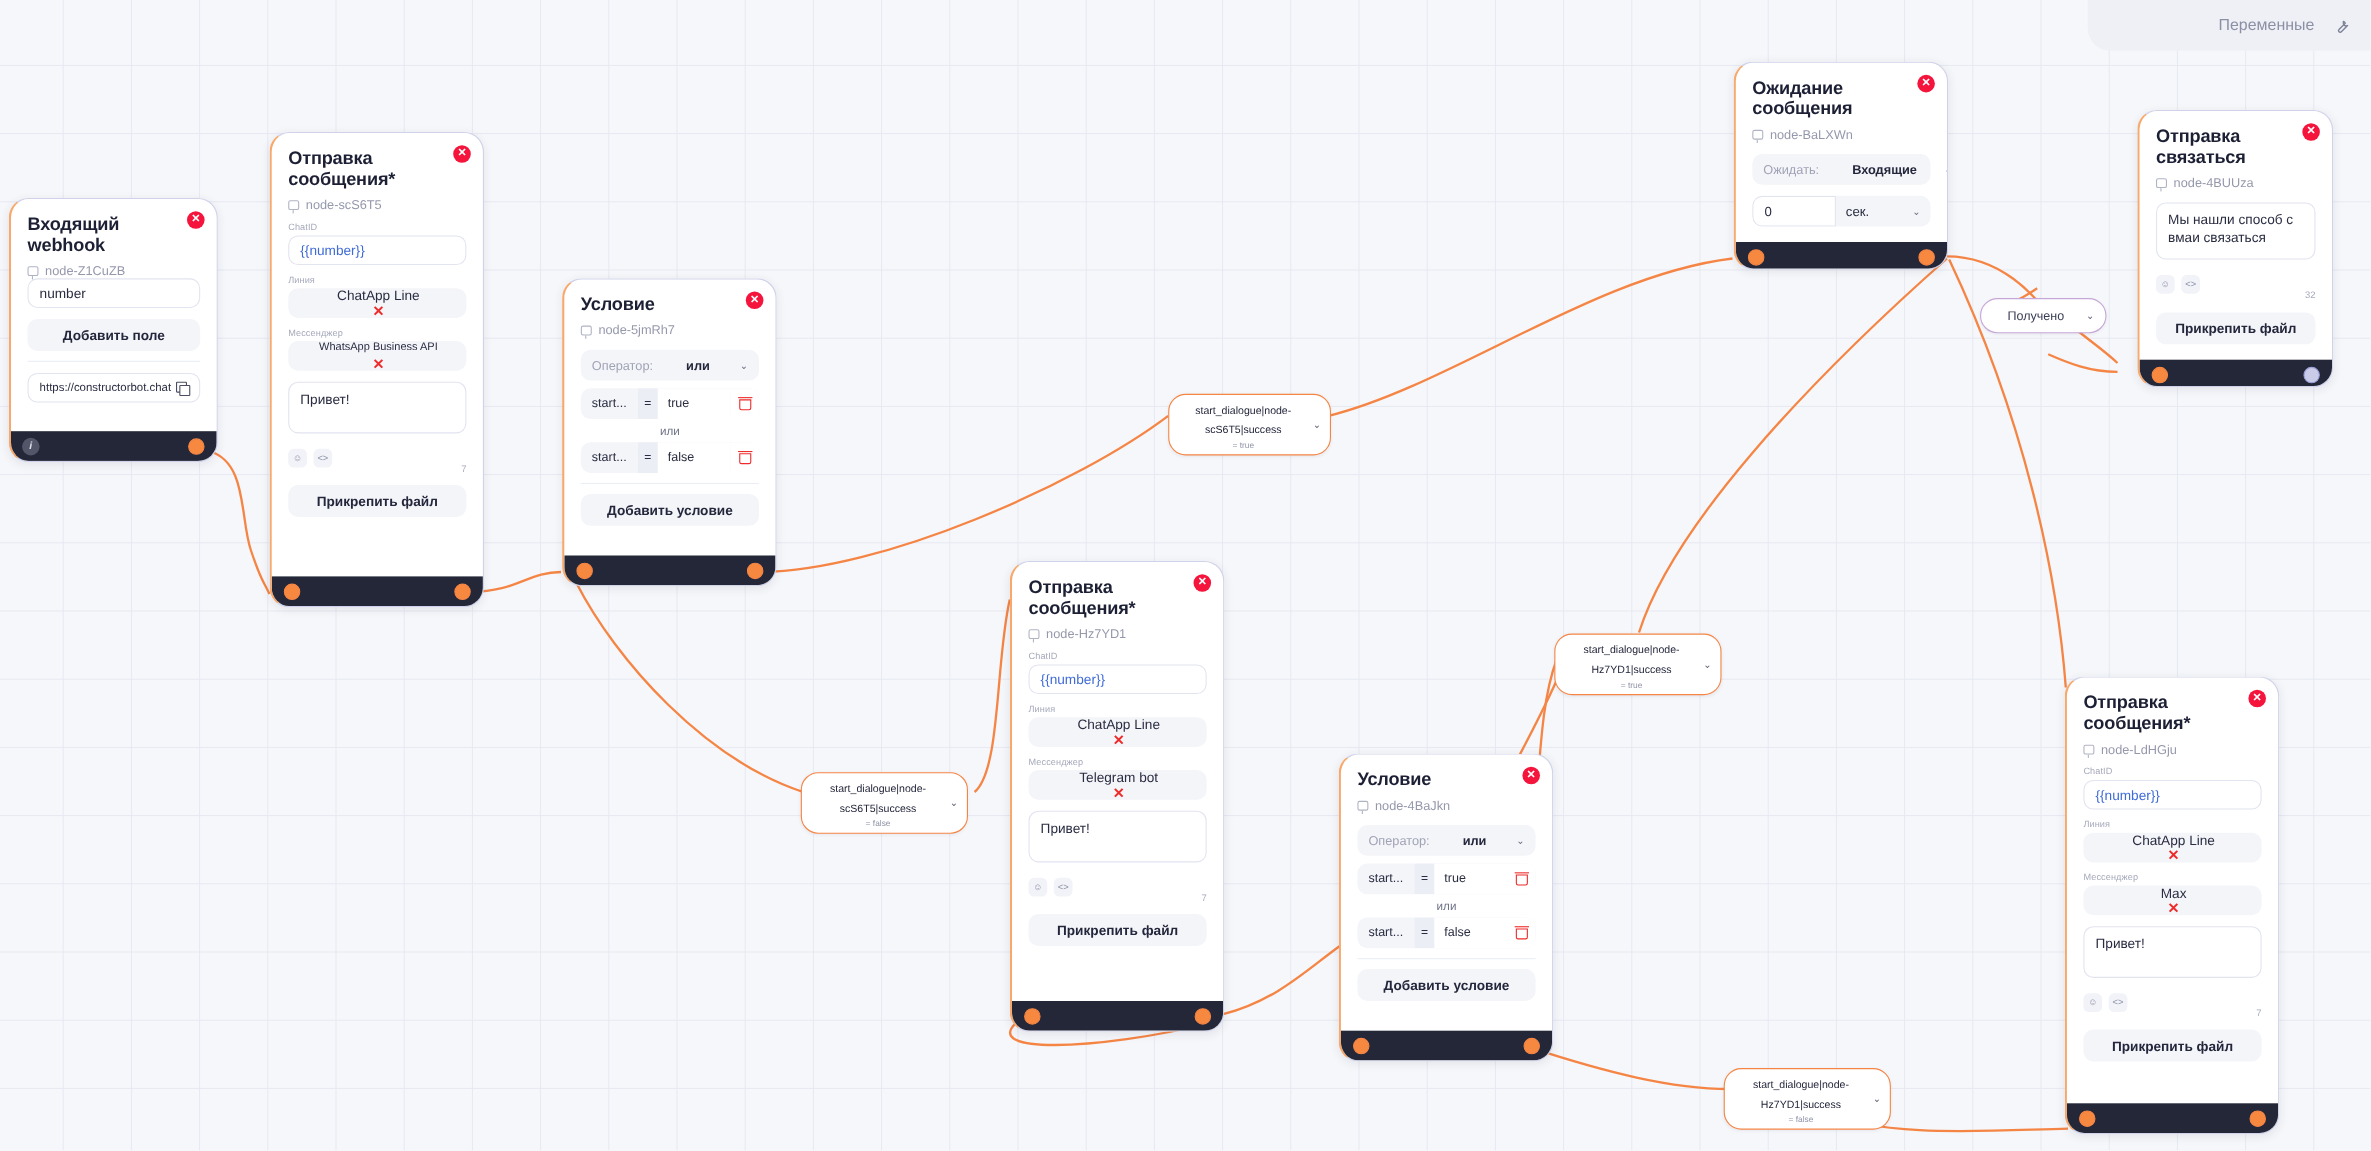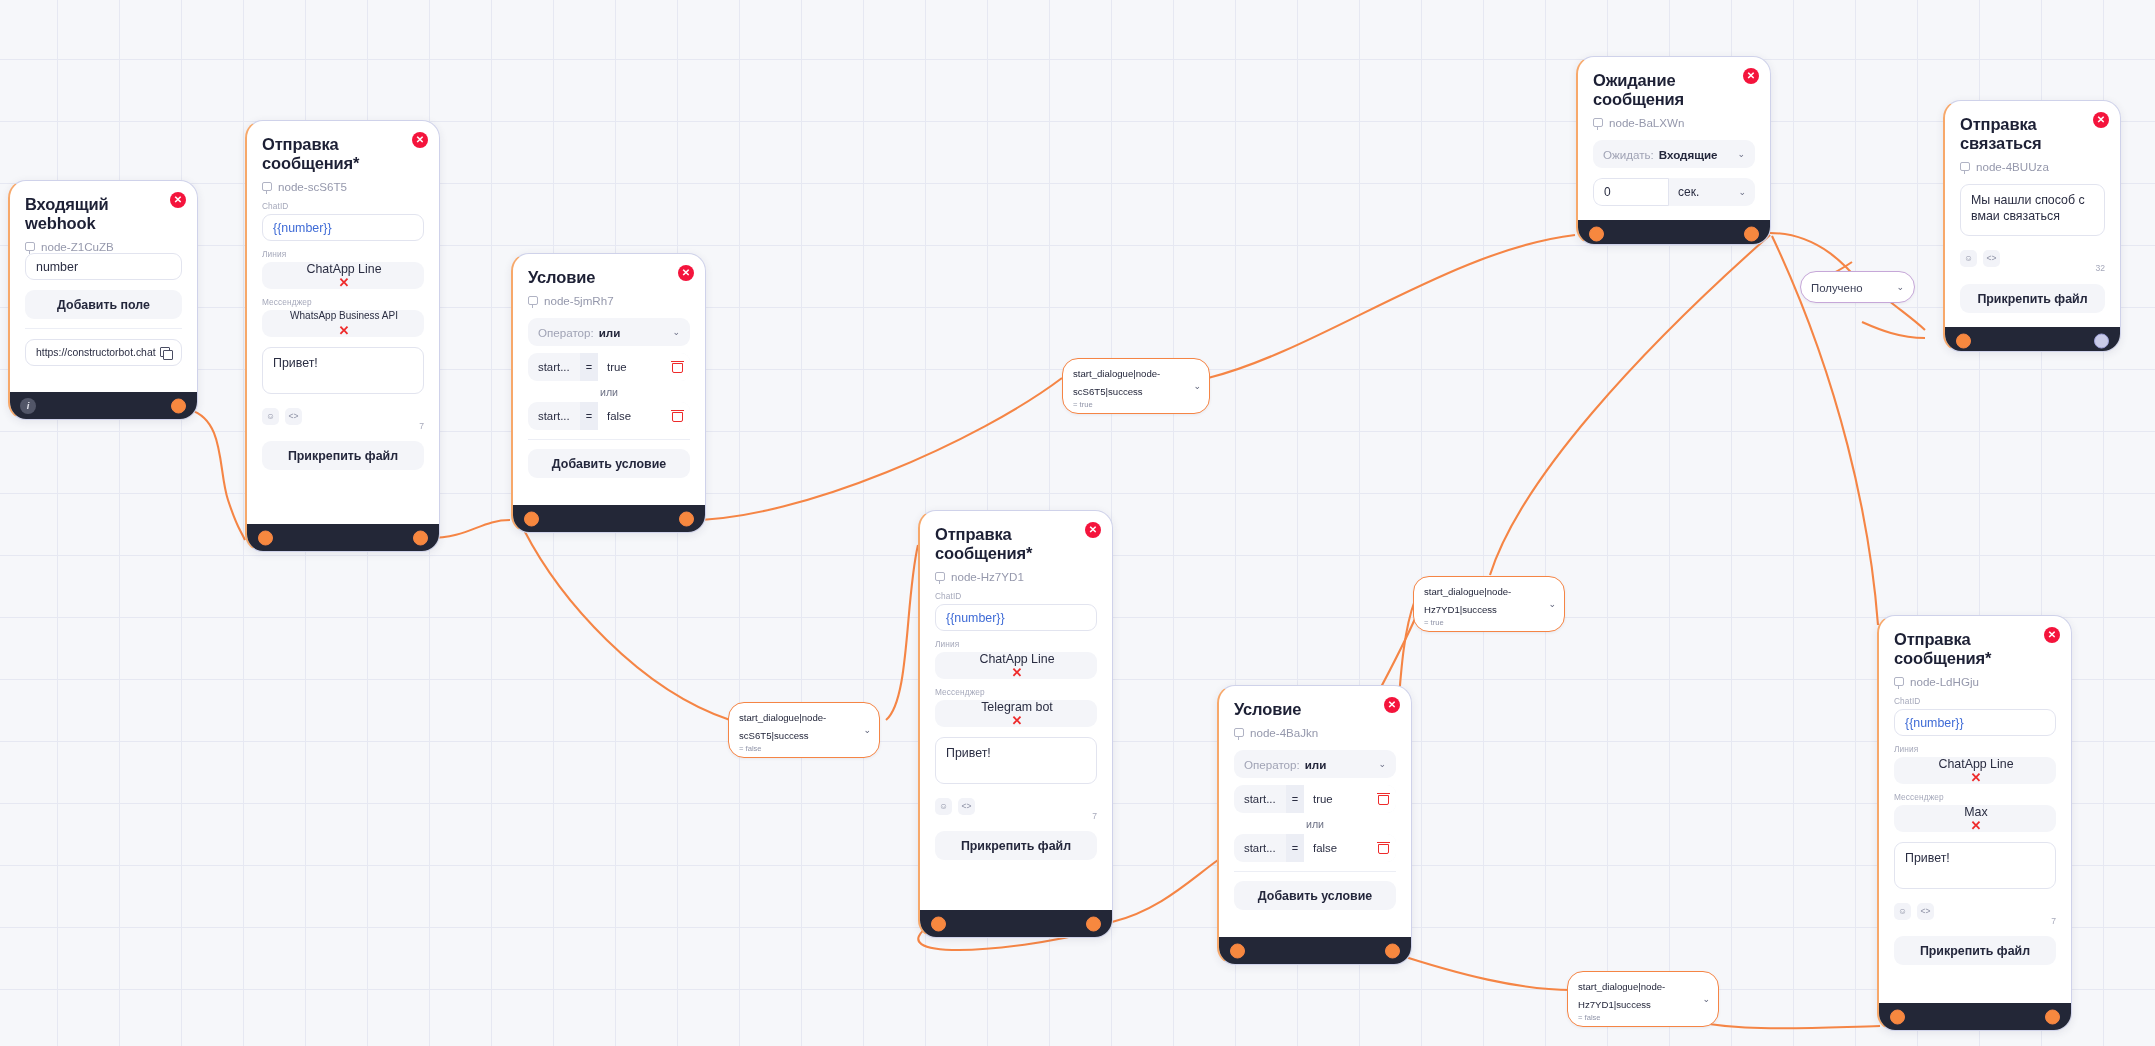--- a/index.html
+++ b/index.html
@@ -88,21 +88,21 @@
     font-size: 8.5px; color: #8c90a4;
   }
   .char-count { margin-left: auto; font-size: 8.6px; color: #a6a9bb; margin-top: 20px; }
 
   .divider { height: 1px; background: #eceef5; margin: 9px 0 0; }
 
   
   .sel {
     background: #f4f5f9; border-radius: 9px; height: 28px;
     display: flex; align-items: center; padding: 0 10px;
-    font-size: 11.6px; color: #24273c;
+    font-size: 11.6px; color: #24273c; gap: 25px;
   }
   .sel .k { color: #a0a3b5; margin-right: 5px; }
   .sel .v { font-weight: 700; }
   .sel .chev { margin-left: auto; color: #6a6e85; font-size: 9px; }
 
   .cond-row {
     display: flex; align-items: stretch; height: 28px;
     border-radius: 9px; overflow: hidden; background: #f4f5f9; margin-top: 7px;
   }
   .cond-row .c-key { flex: 0 0 52px; display:flex; align-items:center; padding-left: 10px; font-size: 11.4px; color:#2a2d42; }
@@ -142,21 +142,21 @@
   .copy-ico::before { content:""; position:absolute; left:0; top:0; width:8px; height:8px; border:1.2px solid #4a4d62; border-radius:1px; }
   .copy-ico::after  { content:""; position:absolute; left:3px; top:3px; width:8px; height:8px; border:1.2px solid #4a4d62; border-radius:1px; background:#fff; }
 
   
   .edge-label {
     position: absolute; background: #fff;
     border: 1.7px solid #f58545; border-radius: 16px;
     display: flex; align-items: center; padding: 4px 8px 4px 10px;
     box-shadow: 0 1px 3px rgba(40,44,80,.07);
   }
-  .edge-label .txt { flex: 1 1 auto; }
+  .edge-label .txt { flex: 1 1 auto; text-align: center; }
   .edge-label .l1 { font-size: 9.6px; color: #1d2035; line-height: 1.24; }
   .edge-label .l2 { font-size: 7.6px; color: #9094a8; line-height: 1.2; margin-top: 1px; }
   .edge-label .chev { margin-left: 6px; color: #5c6079; font-size: 9px; }
   .edge-label.plain { border-color: #c6a7d8; padding: 6px 10px; }
   .edge-label.plain .l1 { font-size: 11.4px; color: #3a3e55; }
 
   
   .varbar {
     position: absolute; top: 0; right: 0;
     width: 257px; height: 46px;
@@ -203,20 +203,26 @@
     <path d="M 1770 233 C 1820 233 1850 270 1862 285"></path>
 
     <path d="M 1852 262 C 1840 270 1830 276 1812 281"></path>
     <path d="M 1888 300 C 1900 310 1912 318 1925 330"></path>
 
     <path d="M 1240 950 C 1270 880 1380 700 1418 612"></path>
 
     <path d="M 1772 236 C 1840 380 1870 520 1878 625"></path>
   </svg>
 
+  <div class="varbar">
+    <span class="lbl">Переменные</span>
+    <svg class="wrench" viewBox="0 0 24 24" fill="none" stroke="#7d8196" stroke-width="1.8" stroke-linecap="round" stroke-linejoin="round">
+      <path d="M14.7 6.3a4 4 0 0 0 5.3 5.3l-8 8a2.1 2.1 0 0 1-3-3l8-8a4 4 0 0 0-2.3-2.3z"></path>
+    </svg>
+  </div>
 
   <div class="node accent" style="left:8px; top:180px; width:190px; height:240px;">
     <div class="node-body" style="position:relative;">
       <div class="close-btn">✕</div>
       <div class="node-title">Входящий webhook</div>
       <div class="node-id">
         <span class="chip-icon"></span>
         <span>node-Z1CuZB</span>
       </div>
       <div class="inp" style="">

